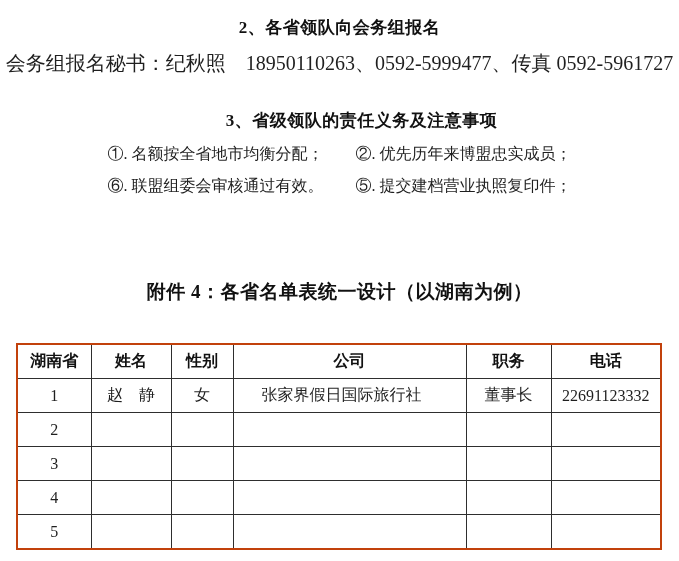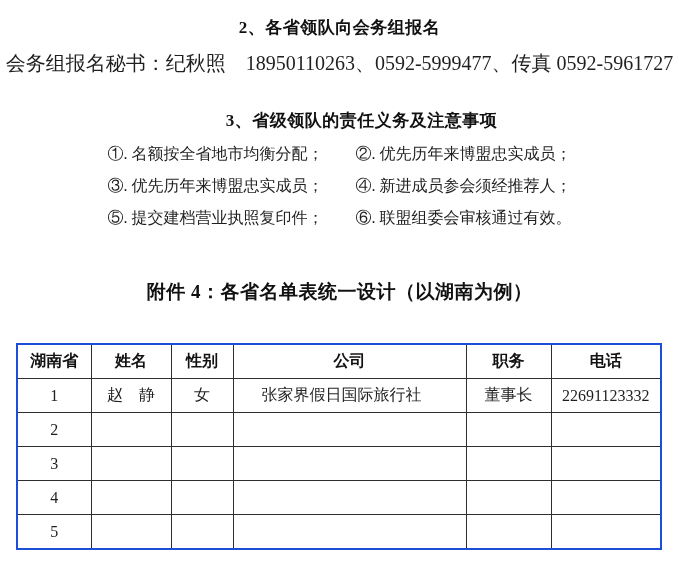--- a/index.html
+++ b/index.html
@@ -43,21 +43,21 @@
     margin-bottom: 11px;
     color: #1f1f1f;
   }
   .rule-item { white-space: pre; }
 
   .roster-wrap { position: absolute; top: 343px; left: 16px; }
   table.roster {
     border-collapse: collapse;
     table-layout: fixed;
     width: 644px;
-    border: 2px solid #1d4ed8;
+    border: 2px solid #c2410c;
   }
   table.roster col.c1 { width: 74px; }
   table.roster col.c2 { width: 80px; }
   table.roster col.c3 { width: 62px; }
   table.roster col.c4 { width: 233px; }
   table.roster col.c5 { width: 85px; }
   table.roster col.c6 { width: 110px; }
   table.roster th, table.roster td {
     border: 1px solid #2e2e2e;
     height: 33px;
@@ -87,26 +87,22 @@
 <div class="abs secretary-line">会务组报名秘书：纪秋照　18950110263、0592-5999477、传真 0592-5961727</div>
 
 <div class="abs doc-heading duty-title">3、省级领队的责任义务及注意事项</div>
 
 <div class="abs rules">
   <div class="rule-line">
     <span class="rule-item">①. 名额按全省地市均衡分配；</span>
     <span class="rule-item">②. 优先历年来博盟忠实成员；</span>
   </div>
   <div class="rule-line">
-    <span class="rule-item">③. 优先历年来博盟忠实成员；</span>
-    <span class="rule-item">④. 新进成员参会须经推荐人；</span>
-  </div>
-  <div class="rule-line">
+    <span class="rule-item">⑥. 联盟组委会审核通过有效。</span>
     <span class="rule-item">⑤. 提交建档营业执照复印件；</span>
-    <span class="rule-item">⑥. 联盟组委会审核通过有效。</span>
   </div>
 </div>
 
 <div class="abs doc-heading attach-title">附件 4：各省名单表统一设计（以湖南为例）</div>
 
 <div class="roster-wrap">
   <table class="roster">
     <colgroup>
       <col class="c1">
         <col class="c2">

